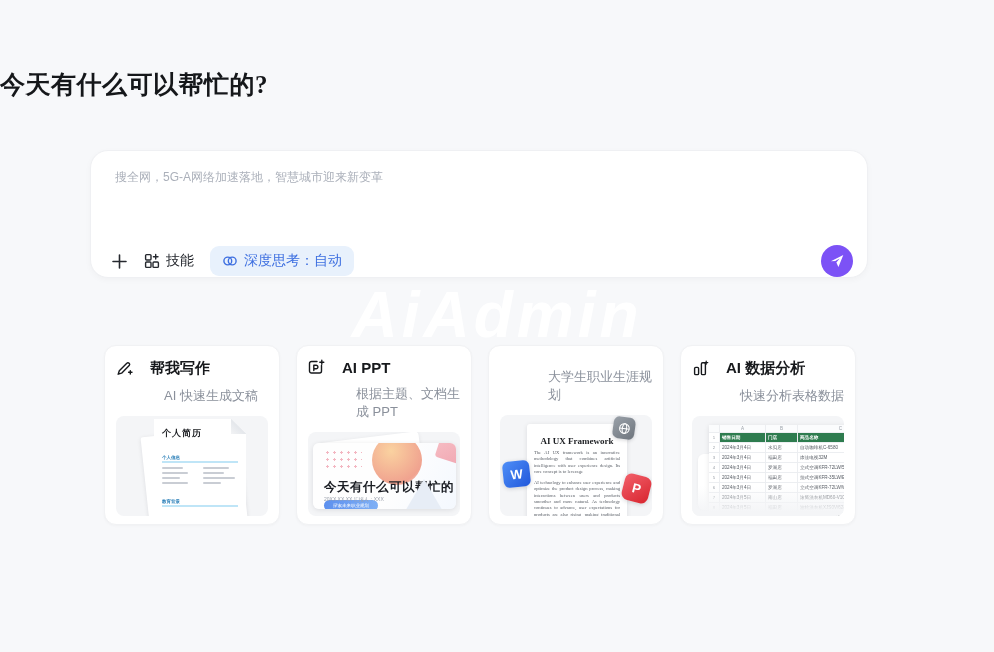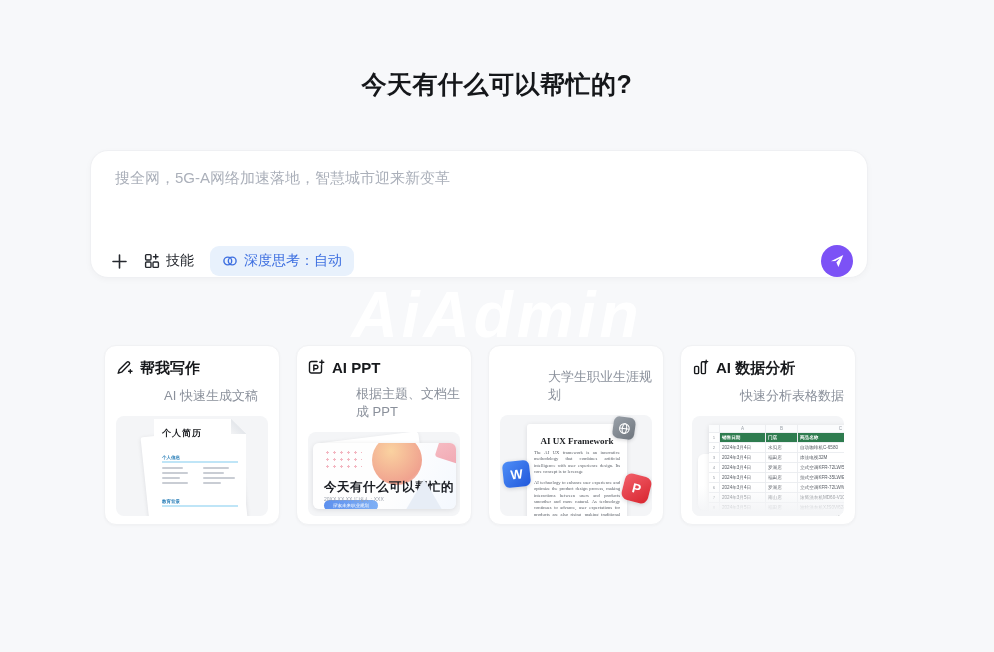--- a/index.html
+++ b/index.html
@@ -8,41 +8,42 @@
     font-family:"Liberation Sans", sans-serif;
     background:#F7F8FA;
     position:relative;
     overflow:hidden;
   }
   .page { position:absolute; inset:0; }
 
   
   .main-title {
     position:absolute; top:68px; left:0; width:100%;
-    text-align:center; font-size:25px; font-weight:700; color:#15171A;
+    font-size:25px; font-weight:700; color:#15171A;
     letter-spacing:0.5px;
+    font-family:Liberation Serif, serif;
   }
 
   
   .watermark {
     position:absolute; top:278px; left:0; width:100%;
     text-align:center; font-size:64px; font-weight:800; font-style:italic;
     color:#FFFFFF; letter-spacing:4px; user-select:none; pointer-events:none;
   }
 
   
   .composer {
     position:absolute; left:90px; top:150px; width:778px; height:128px;
     background:#FFFFFF; border:1px solid #EFF0F3; border-radius:18px;
     box-shadow:0 2px 6px rgba(20,24,33,0.03);
   }
   .composer textarea {
     position:absolute; left:24px; top:18px; width:720px; height:52px;
     border:none; outline:none; resize:none; background:transparent;
-    font-family:"Liberation Sans", sans-serif; font-size:15px; color:#2B2F36;
+    font-family:"Liberation Sans", sans-serif; font-size:12px; color:#2B2F36;
   }
   .composer textarea::placeholder { color:#ABB0BA; }
   .composer-toolbar {
     position:absolute; left:20px; right:14px; bottom:0; height:32px;
     display:flex; align-items:center; gap:16px;
   }
   .tool-btn {
     display:flex; align-items:center; gap:6px; cursor:pointer;
     font-size:14px; color:#25282E; border:none; background:transparent;
     font-family:"Liberation Sans", sans-serif;
@@ -62,21 +63,21 @@
   
   .cards-row {
     position:absolute; left:104px; top:345px; display:flex; gap:16px;
   }
   .feature-card {
     width:176px; height:180px; background:#FFFFFF; border:1px solid #F1F2F4;
     border-radius:12px; padding:13px 11px 8px; cursor:pointer;
     box-shadow:0 1px 3px rgba(20,24,33,0.03);
     display:flex; flex-direction:column;
   }
-  .card-title-row { display:flex; align-items:flex-start; gap:7px;
+  .card-title-row { display:flex; align-items:center; gap:17px;
     font-size:15px; font-weight:700; color:#17191C; }
   .card-subtitle { font-size:13px; color:#8A909B; margin-top:9px;margin-left:48px; }
   .card-preview {
     margin-top:11px; flex:1; border-radius:8px; background:#F4F5F7;
     position:relative; overflow:hidden;
   }
 
   
   .resume-back {
     position:absolute; left:30px; top:16px; width:98px; height:110px;

